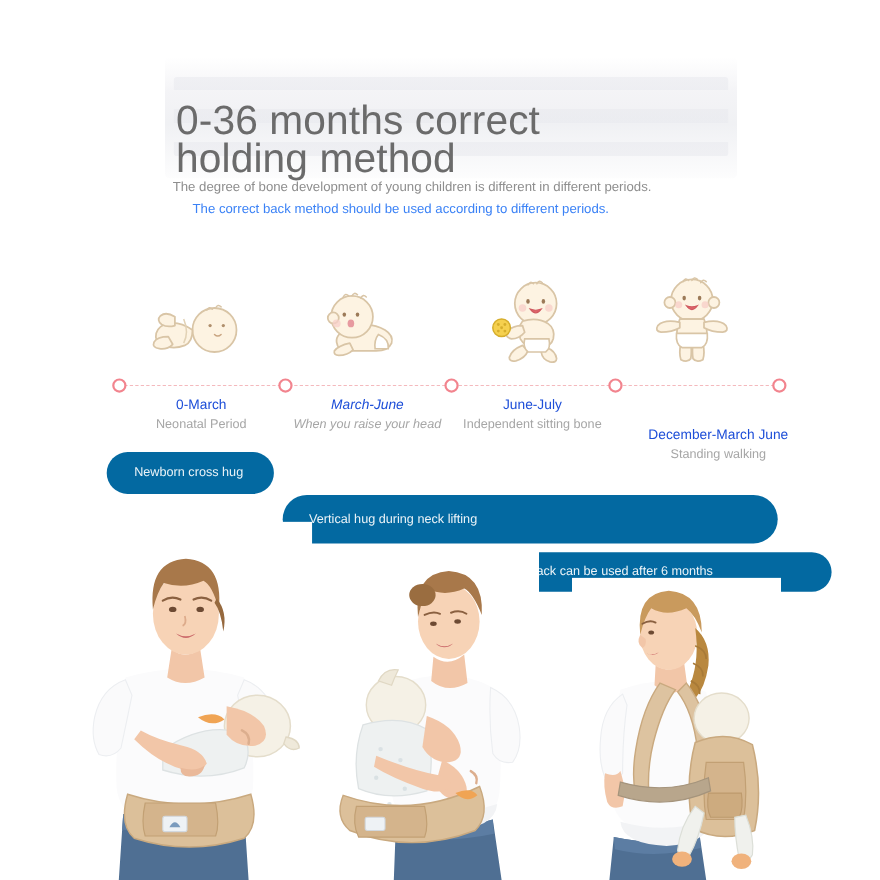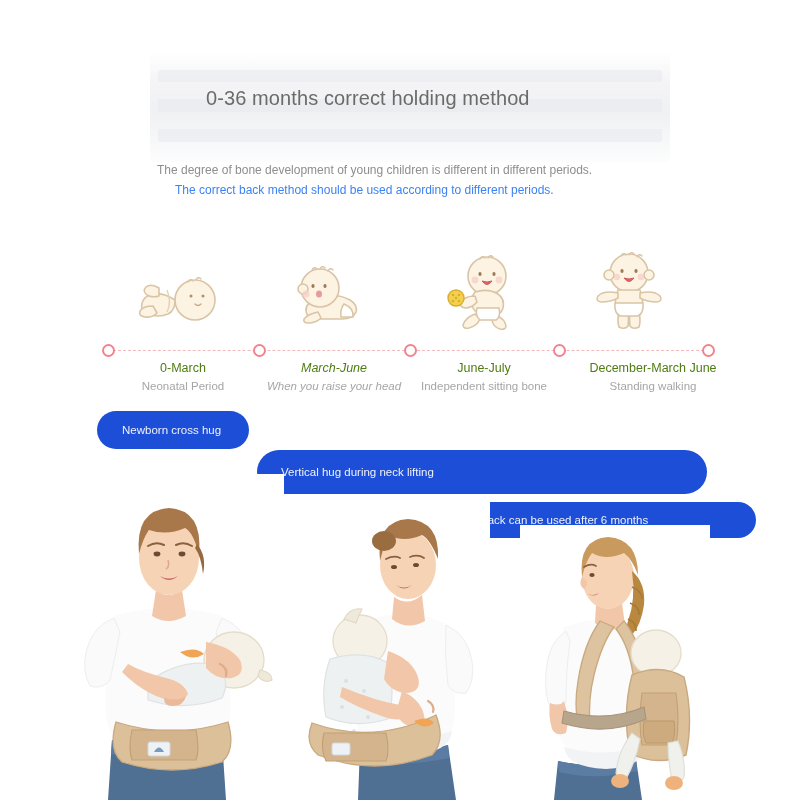--- a/index.html
+++ b/index.html
@@ -47,26 +47,25 @@
         rgba(255,255,255,0) 30px);
     border-radius: 3px;
   }
 
   
   .title {
     position: absolute;
     left: 160px;
     top: 68px;
     width: 420px;
-    font-size: 20px;
+    font-size: 37px;
     line-height: 34px;
     font-weight: 400;
     color: #6b6b6b;
     letter-spacing: 0.1px;
-    margin-left: 46px;
   }
 
   .lead {
     position: absolute;
     left: 157px;
     top: 161px;
     width: 492px;
     font-size: 12px;
     line-height: 18.5px;
     color: #8e8e8e;
@@ -137,36 +136,36 @@
     position: absolute;
     top: 0;
     width: 190px;
     text-align: center;
     margin-left: -95px;
   }
   .tl-label .period {
     display: block;
     font-size: 12.5px;
     line-height: 16px;
-    color: #4d7c0f;
+    color: #1d4ed8;
     white-space: nowrap;
   }
   .tl-label .stage {
     display: block;
     font-size: 11.5px;
     line-height: 16px;
     color: #a6a6a6;
     margin-top: 2px;
     white-space: nowrap;
   }
 
   
   .pill {
     position: absolute;
-    background: #1d4ed8;
+    background: #0369a1;
     border-radius: 40px;
     color: #ffffff;
     display: flex;
     align-items: center;
     box-sizing: border-box;
   }
   .pill span {
     display: block;
     font-size: 11.5px;
     line-height: 14px;
@@ -361,21 +360,21 @@
       <span class="stage">Neonatal Period</span>
     </div>
     <div class="tl-label" style="left:234px;font-style:italic;">
       <span class="period">March-June</span>
       <span class="stage">When you raise your head</span>
     </div>
     <div class="tl-label" style="left:384px;">
       <span class="period">June-July</span>
       <span class="stage">Independent sitting bone</span>
     </div>
-    <div class="tl-label" style="left:553px;">
+    <div class="tl-label" style="left:553px;margin-top:27px;">
       <span class="period">December-March June</span>
       <span class="stage">Standing walking</span>
     </div>
   </div>
 
   <div class="pill" id="pill-1">
     <span>Newborn cross hug</span>
   </div>
   <div class="pill" id="pill-2">
     <span>Vertical hug during neck lifting</span>

